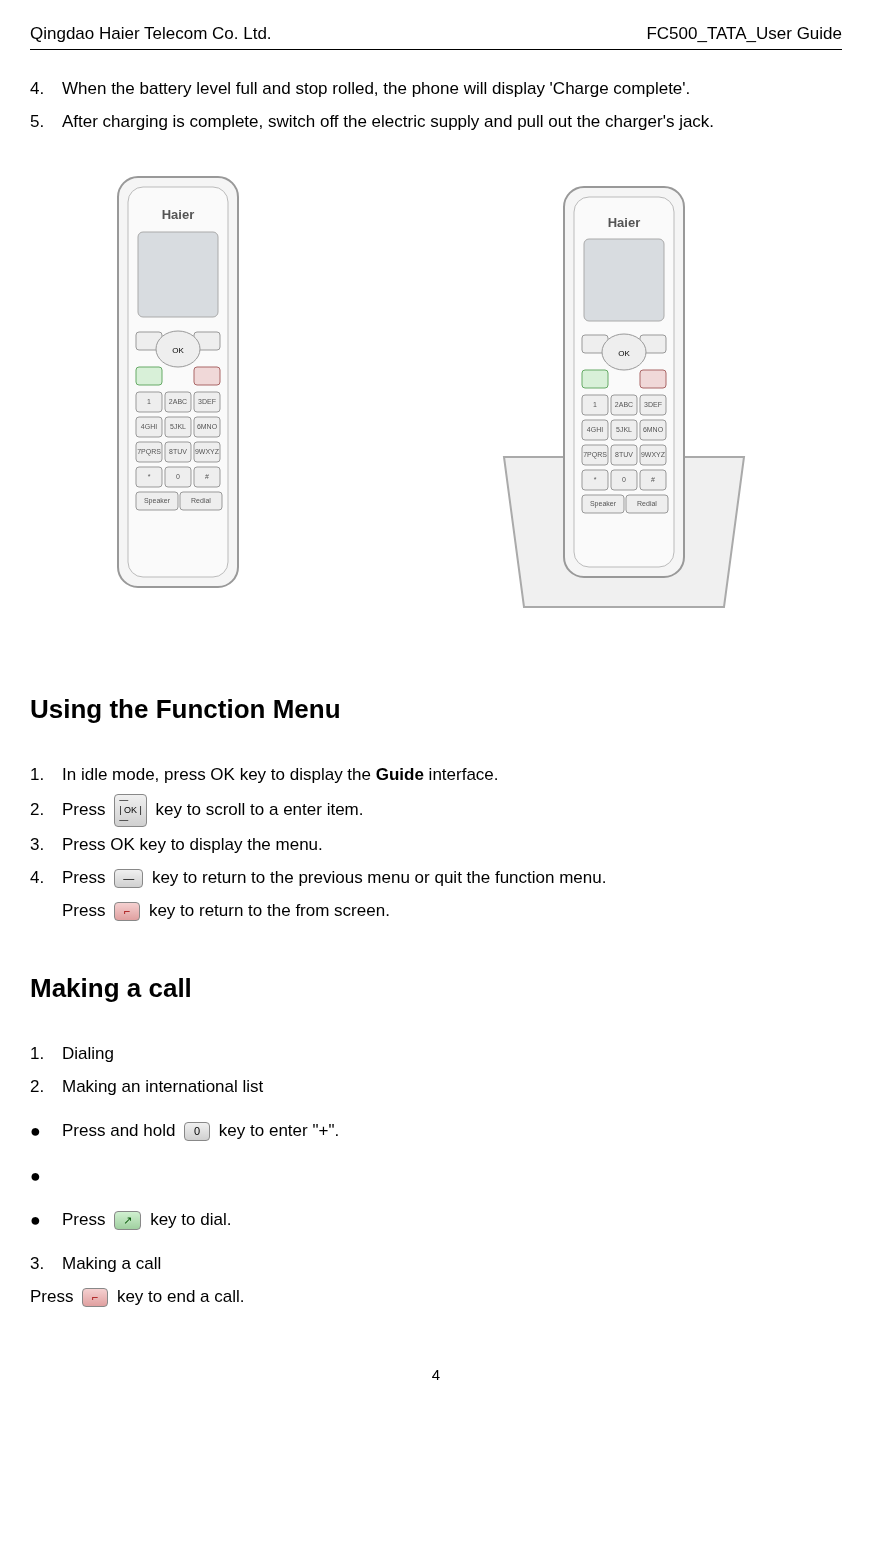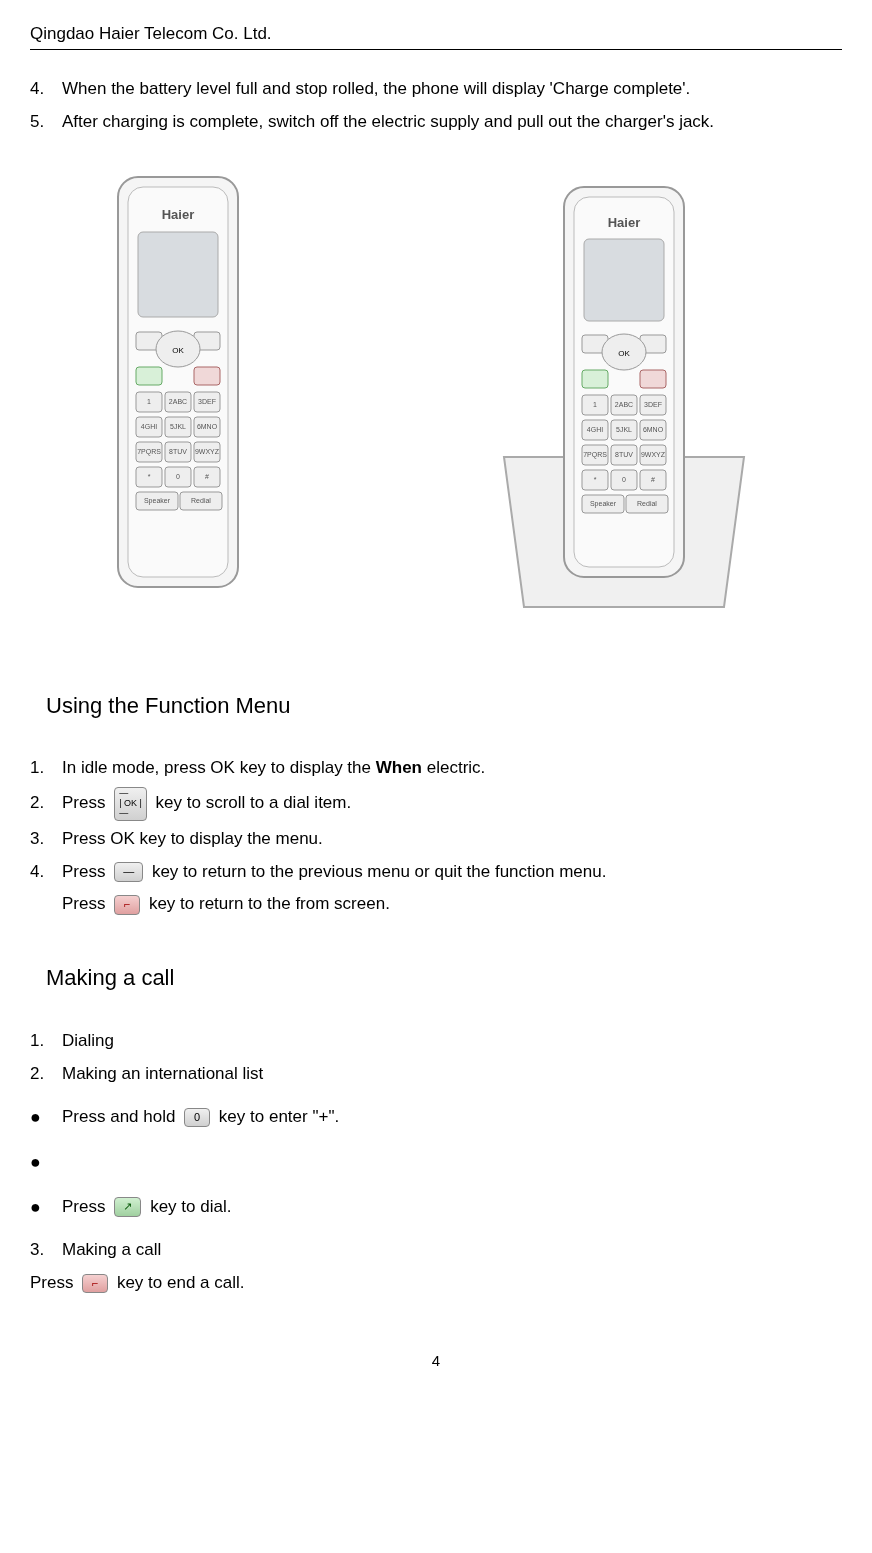--- a/index.html
+++ b/index.html
@@ -37,23 +37,23 @@
     .phone-images {
       display: flex;
       justify-content: space-around;
       margin: 30px 0 50px 0;
       gap: 80px;
     }
     .phone-svg {
       flex-shrink: 0;
     }
     h2 {
-      font-size: 22px;
-      font-weight: normal;
-      margin: 40px 0 30px 16px;
+      font-size: 26px;
+      font-weight: bold;
+      margin: 40px 0 30px 0;
     }
     .key-icon {
       display: inline-block;
       border: 1px solid #888;
       border-radius: 4px;
       padding: 2px 8px;
       font-size: 11px;
       vertical-align: middle;
       margin: 0 4px;
       background: #f5f5f5;
@@ -102,20 +102,21 @@
     }
     .bold {
       font-weight: bold;
     }
   </style>
 </head>
 <body>
 
 <div class="header">
   <span>Qingdao Haier Telecom Co. Ltd.</span>
+  <span>FC500_TATA_User Guide</span>
 </div>
 
 <div>
   <div class="list-item">
     <span class="list-num">4.</span>
     <span class="list-text">When the battery level full and stop rolled, the phone will display 'Charge complete'.</span>
   </div>
   <div class="list-item">
     <span class="list-num">5.</span>
     <span class="list-text">After charging is complete, switch off the electric supply and pull out the charger's jack.</span>
@@ -214,27 +215,27 @@
     </g>
   </svg>
 </div>
 
 <h2>Using the Function Menu</h2>
 
 <div>
   <div class="list-item">
     <span class="list-num">1.</span>
     <span class="list-text">
-      <span>In idle mode, press OK key to display the </span><span class="bold">When</span><span> electric.</span>
+      <span>In idle mode, press OK key to display the </span><span class="bold">Guide</span><span> interface.</span>
     </span>
   </div>
   <div class="list-item" style="align-items:center">
     <span class="list-num">2.</span>
     <span class="list-text">
-      <span>Press </span><span class="key-nav key-plain">—<br>| <span>OK</span> |<br>—</span><span> key to scroll to a dial item.</span>
+      <span>Press </span><span class="key-nav key-plain">—<br>| <span>OK</span> |<br>—</span><span> key to scroll to a enter item.</span>
     </span>
   </div>
   <div class="list-item">
     <span class="list-num">3.</span>
     <span class="list-text">Press OK key to display the menu.</span>
   </div>
   <div class="list-item">
     <span class="list-num">4.</span>
     <span class="list-text">
       <span>Press </span><span class="key-icon key-plain">—</span><span> key to return to the previous menu or quit the function menu.</span>

